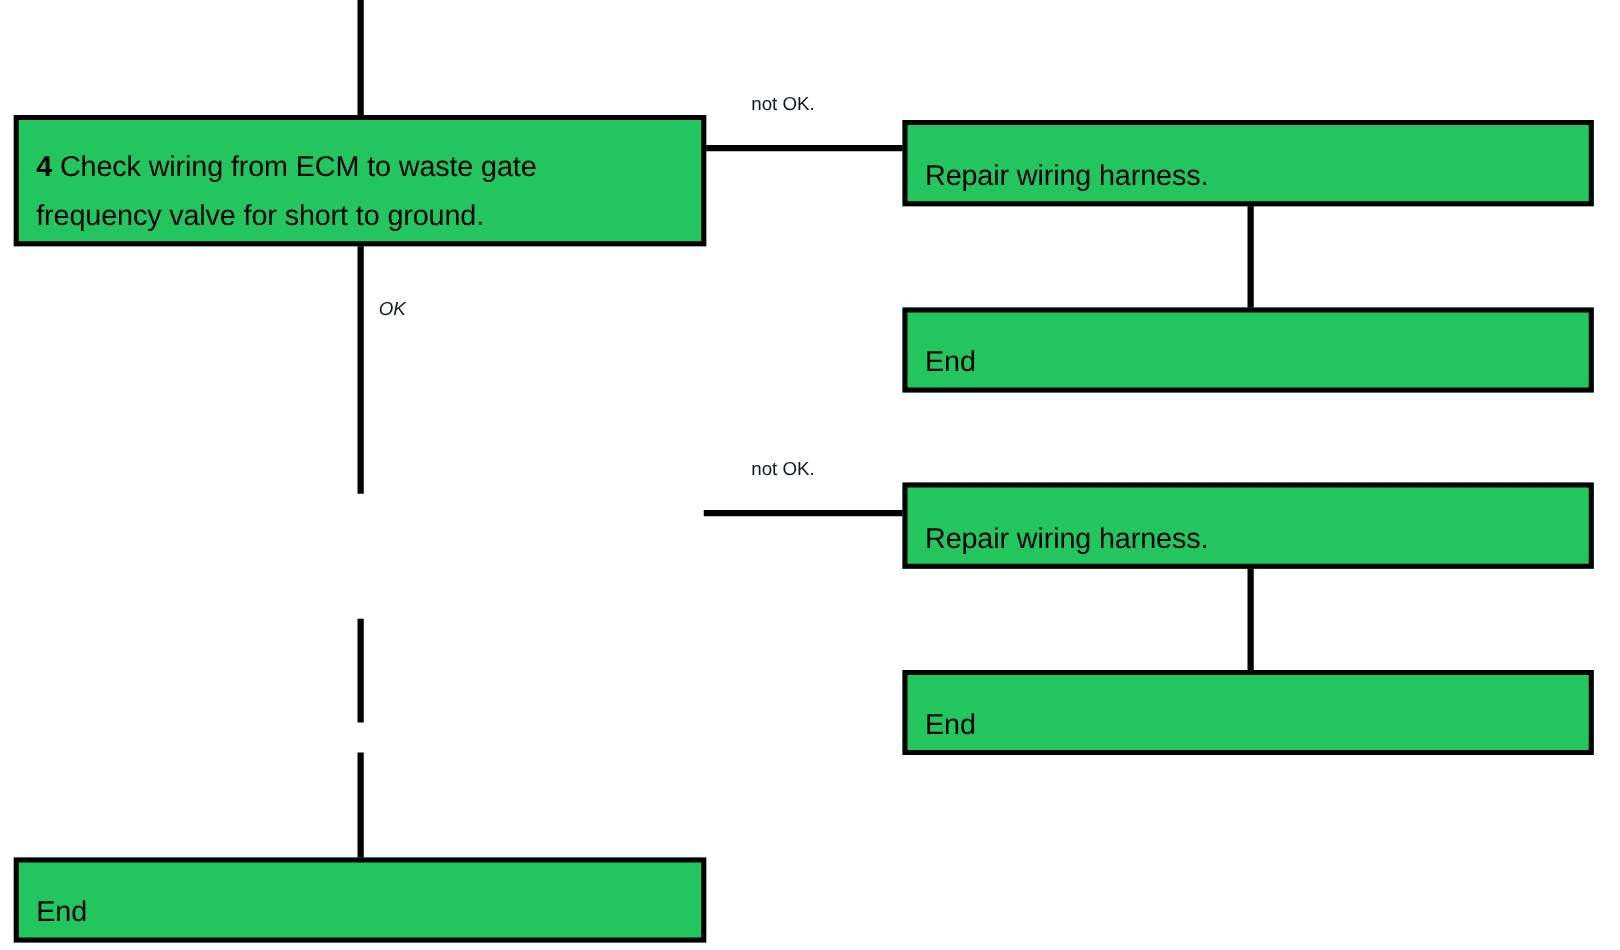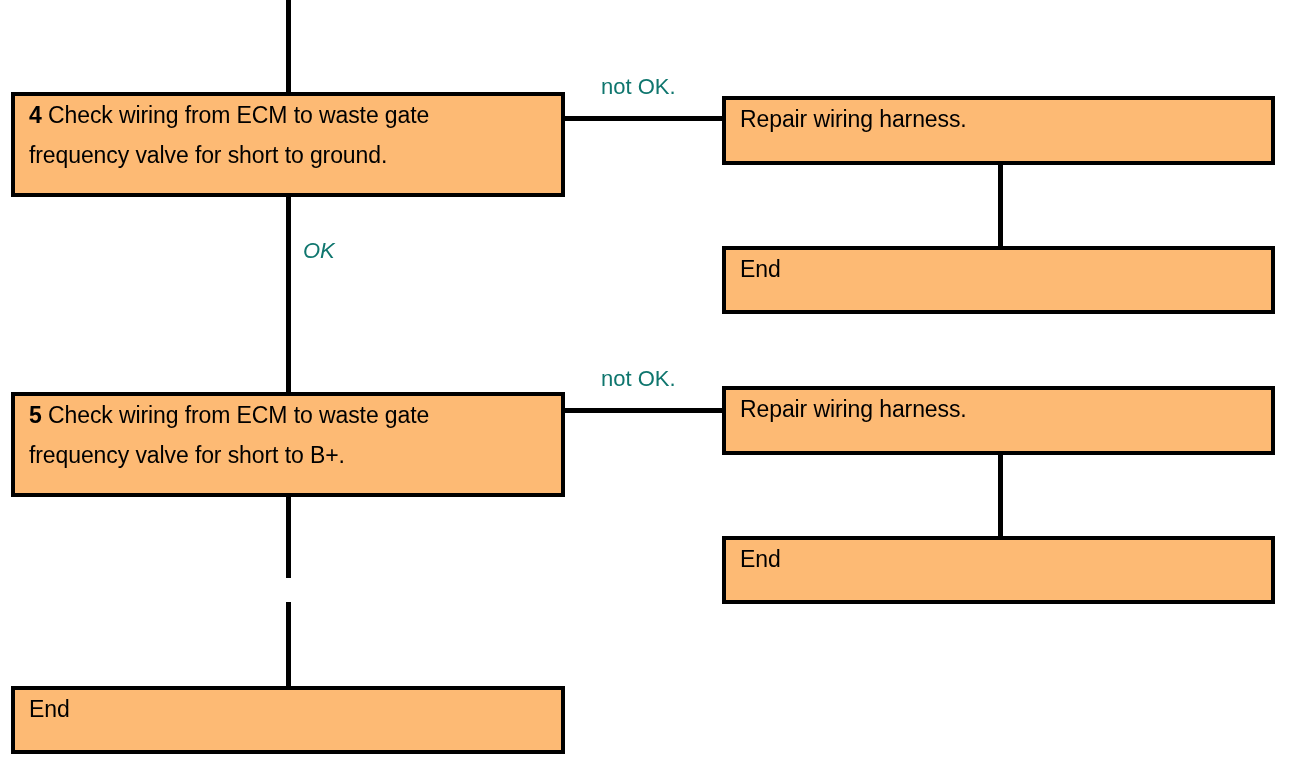--- a/index.html
+++ b/index.html
@@ -16,23 +16,23 @@
     position: relative;
     width: 1296px;
     height: 760px;
     background: #ffffff;
     overflow: hidden;
   }
   .box {
     position: absolute;
     box-sizing: border-box;
     border: 4px solid #000000;
-    background: #fdba74;
+    background: #22c55e;
     display: flex;
-    align-items: flex-start;
+    align-items: flex-end;
     z-index: 3;
   }
   .box .box-text {
     padding-left: 14px;
     padding-right: 10px;
     font-size: 23px;
     line-height: 1.72;
     letter-spacing: -0.1px;
     white-space: pre-line;
     color: #000000;
@@ -45,23 +45,23 @@
   }
   .line {
     position: absolute;
     background: #000000;
     z-index: 1;
   }
   .vline { width: 5px; }
   .hline { height: 5px; }
   .edge-label {
     position: absolute;
-    font-size: 22px;
+    font-size: 15px;
     line-height: 1;
-    color: #0f766e;
+    color: #0f172a;
     white-space: nowrap;
     z-index: 4;
   }
 </style>
 </head>
 <body>
 
 <div id="canvas">
 
   <div class="line vline" style="left:286px; top:0px; height:96px;"></div>
@@ -80,24 +80,20 @@
 
   <div class="line vline" style="left:998px; top:161px; height:89px;"></div>
 
   <div class="box" style="left:722px; top:246px; width:553px; height:68px;">
     <div class="box-text bold">End</div>
   </div>
 
   <div class="line vline" style="left:286px; top:195px; height:200px;"></div>
   <div class="edge-label" style="left:303px; top:240px;font-style:italic;">OK</div>
 
-  <div class="box" style="left:11px; top:392px; width:554px; height:105px;">
-    <div class="box-text"><span class="step-num">5 </span><span>Check wiring from ECM to waste gate
-frequency valve for short to B+.</span></div>
-  </div>
 
   <div class="line hline" style="left:563px; top:408px; width:161px;"></div>
   <div class="edge-label" style="left:601px; top:368px;">not OK.</div>
 
   <div class="box" style="left:722px; top:386px; width:553px; height:69px;">
     <div class="box-text">Repair wiring harness.</div>
   </div>
 
   <div class="line vline" style="left:998px; top:451px; height:89px;"></div>
 

